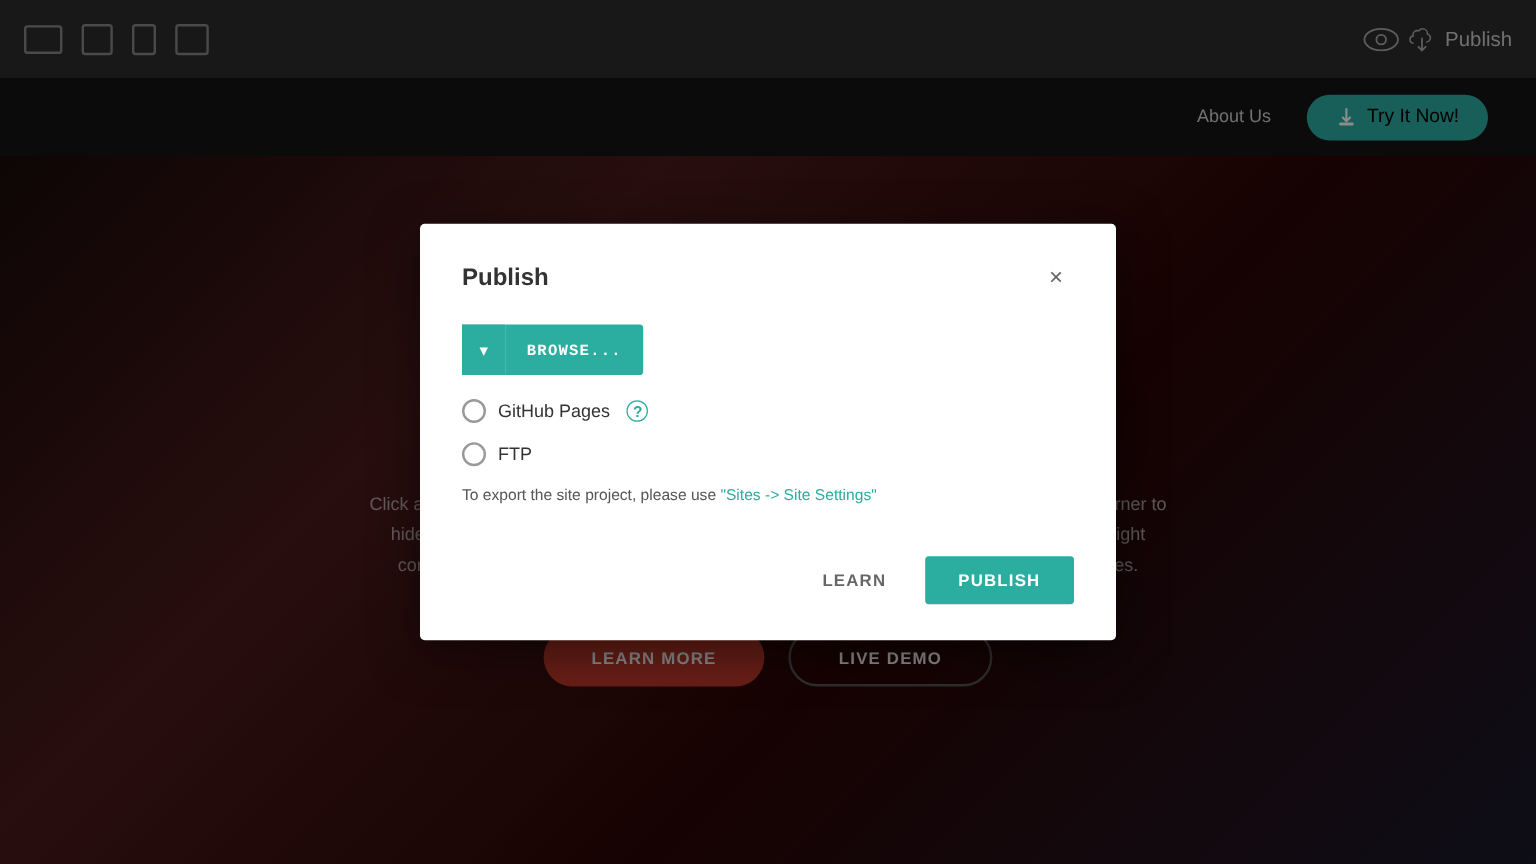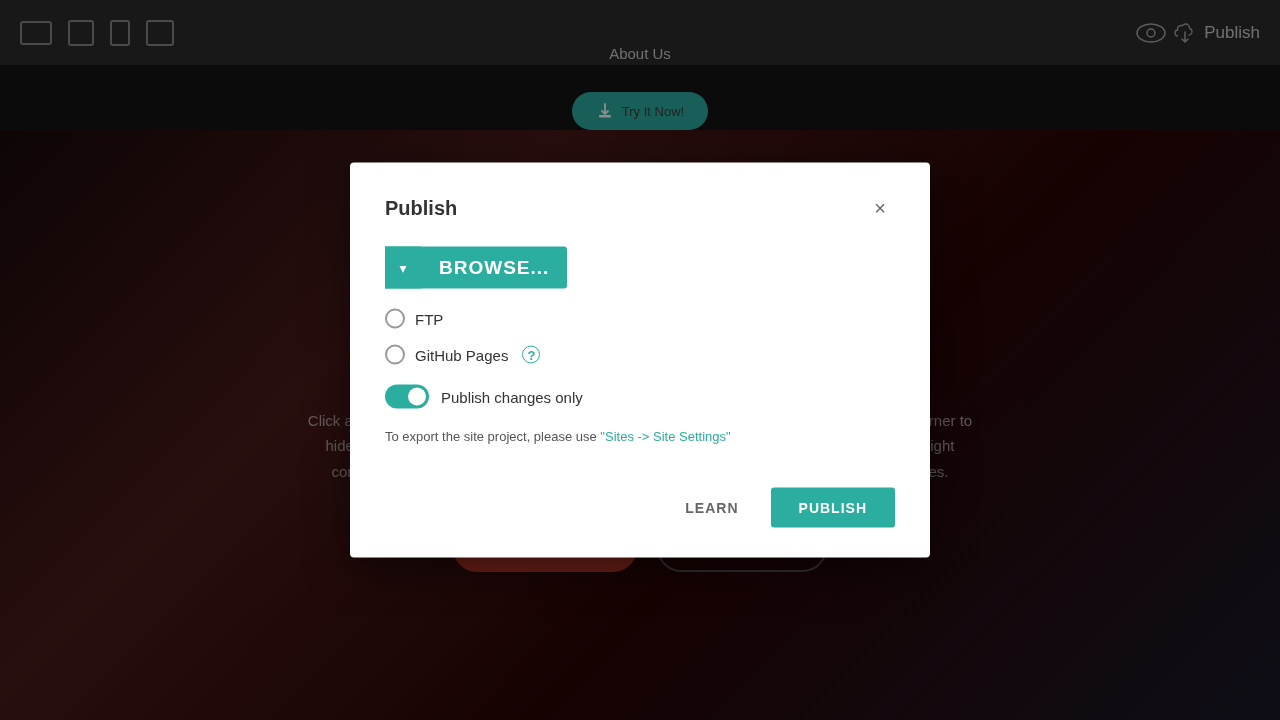--- a/index.html
+++ b/index.html
@@ -69,35 +69,34 @@
       top: 65px;
       left: 0; right: 0;
       height: 65px;
       background: rgba(20, 20, 20, 0.85);
       display: flex;
       align-items: center;
       justify-content: flex-end;
       padding: 0 40px;
       gap: 30px;
       z-index: 1;
-      flex-direction: column;
     }
 
     .nav-link {
       color: #ccc;
       font-size: 15px;
     }
 
     .try-btn {
       background: #2bada0;
-      color: #404040;
+      color: #000000;
       border: none;
       border-radius: 30px;
       padding: 10px 24px;
-      font-size: 13px;
+      font-size: 16px;
       display: flex;
       align-items: center;
       gap: 8px;
       cursor: pointer;
     }
 
     
     .bg-hero {
       position: absolute;
       top: 130px;
@@ -272,25 +271,26 @@
       cursor: pointer;
       font-size: 14px;
     }
 
     .browse-btn {
       height: 42px;
       background: #2bada0;
       border: none;
       border-radius: 0 3px 3px 0;
       color: white;
-      font-size: 19px;
+      font-size: 13px;
       font-weight: 700;
       letter-spacing: 1px;
       padding: 0 18px;
       cursor: pointer;
+      font-family: Liberation Mono, monospace;
     }
 
     .github-help {
       color: #2bada0;
       font-size: 13px;
       cursor: pointer;
       border: 1px solid #2bada0;
       border-radius: 50%;
       width: 18px;
       height: 18px;
@@ -432,35 +432,29 @@
 
   <div class="input-row">
     <div class="dropdown-btn">
       <span>▾</span>
     </div>
     <button class="browse-btn">BROWSE...</button>
   </div>
 
   <div class="radio-row">
     <div class="radio-circle unchecked"></div>
-    <span class="radio-label">FTP</span>
+    <span class="radio-label">GitHub Pages</span>
+    <span class="github-help">?</span>
   </div>
 
   <div class="radio-row">
     <div class="radio-circle unchecked"></div>
-    <span class="radio-label">GitHub Pages</span>
-    <span class="github-help">?</span>
-  </div>
-
-  <div class="toggle-row">
-    <div class="toggle">
-      <div class="toggle-knob"></div>
-    </div>
-    <span class="toggle-label">Publish changes only</span>
-  </div>
+    <span class="radio-label">FTP</span>
+  </div>
+
 
   <p class="export-text">
     <span>To export the site project, please use </span><span class="export-link">"Sites -&gt; Site Settings"</span>
   </p>
 
   <div class="modal-footer">
     <button class="cancel-btn">LEARN</button>
     <button class="publish-confirm-btn">PUBLISH</button>
   </div>
 

